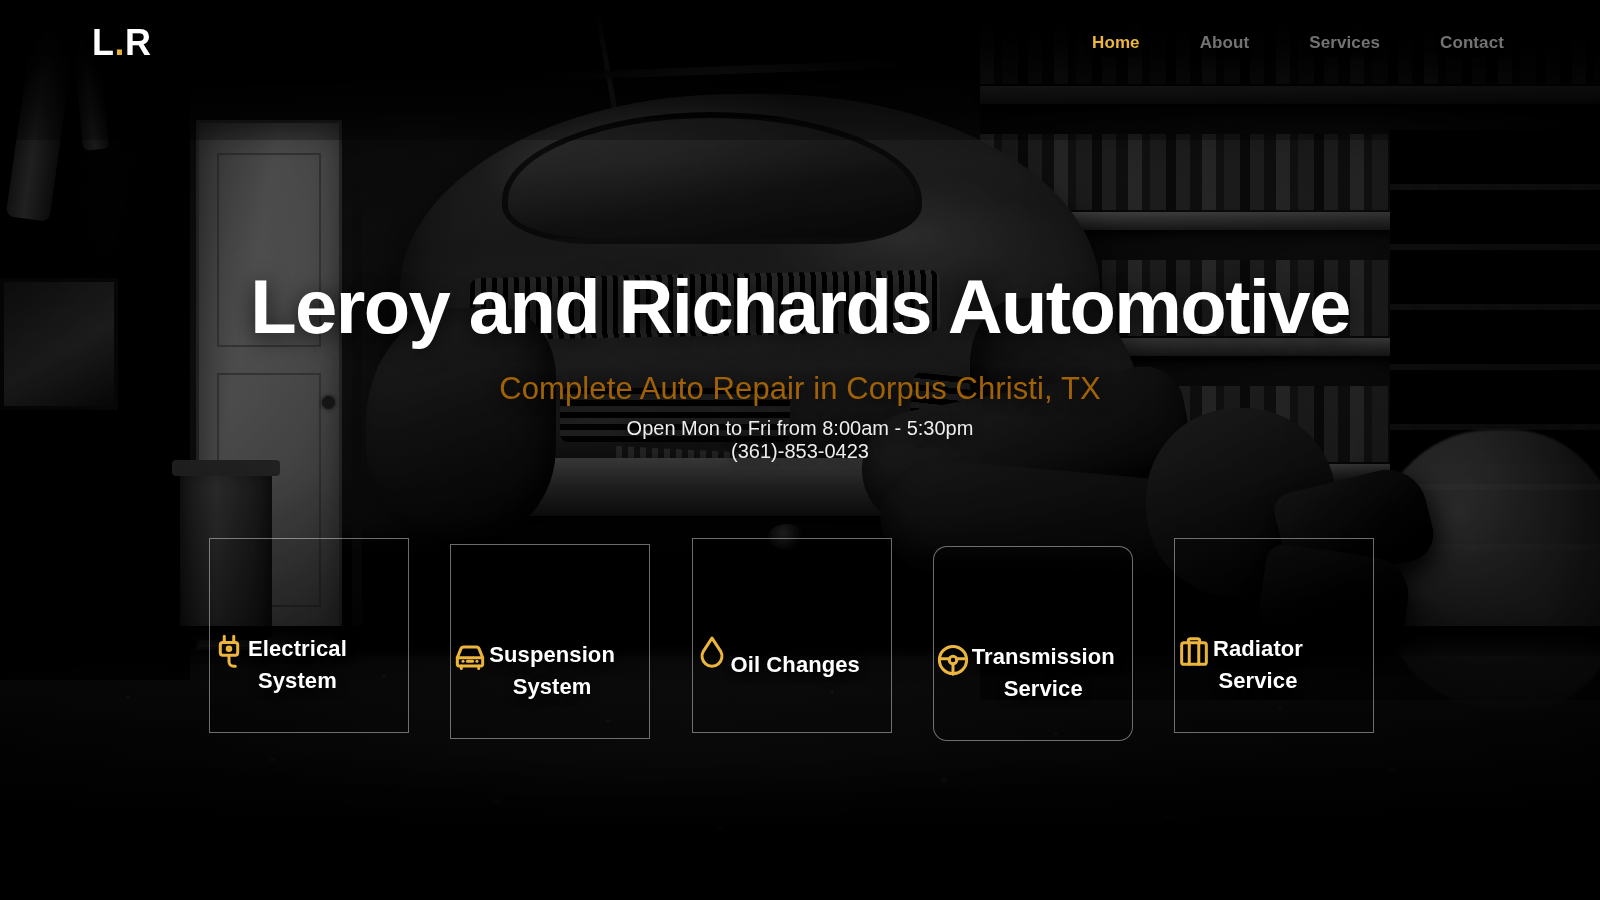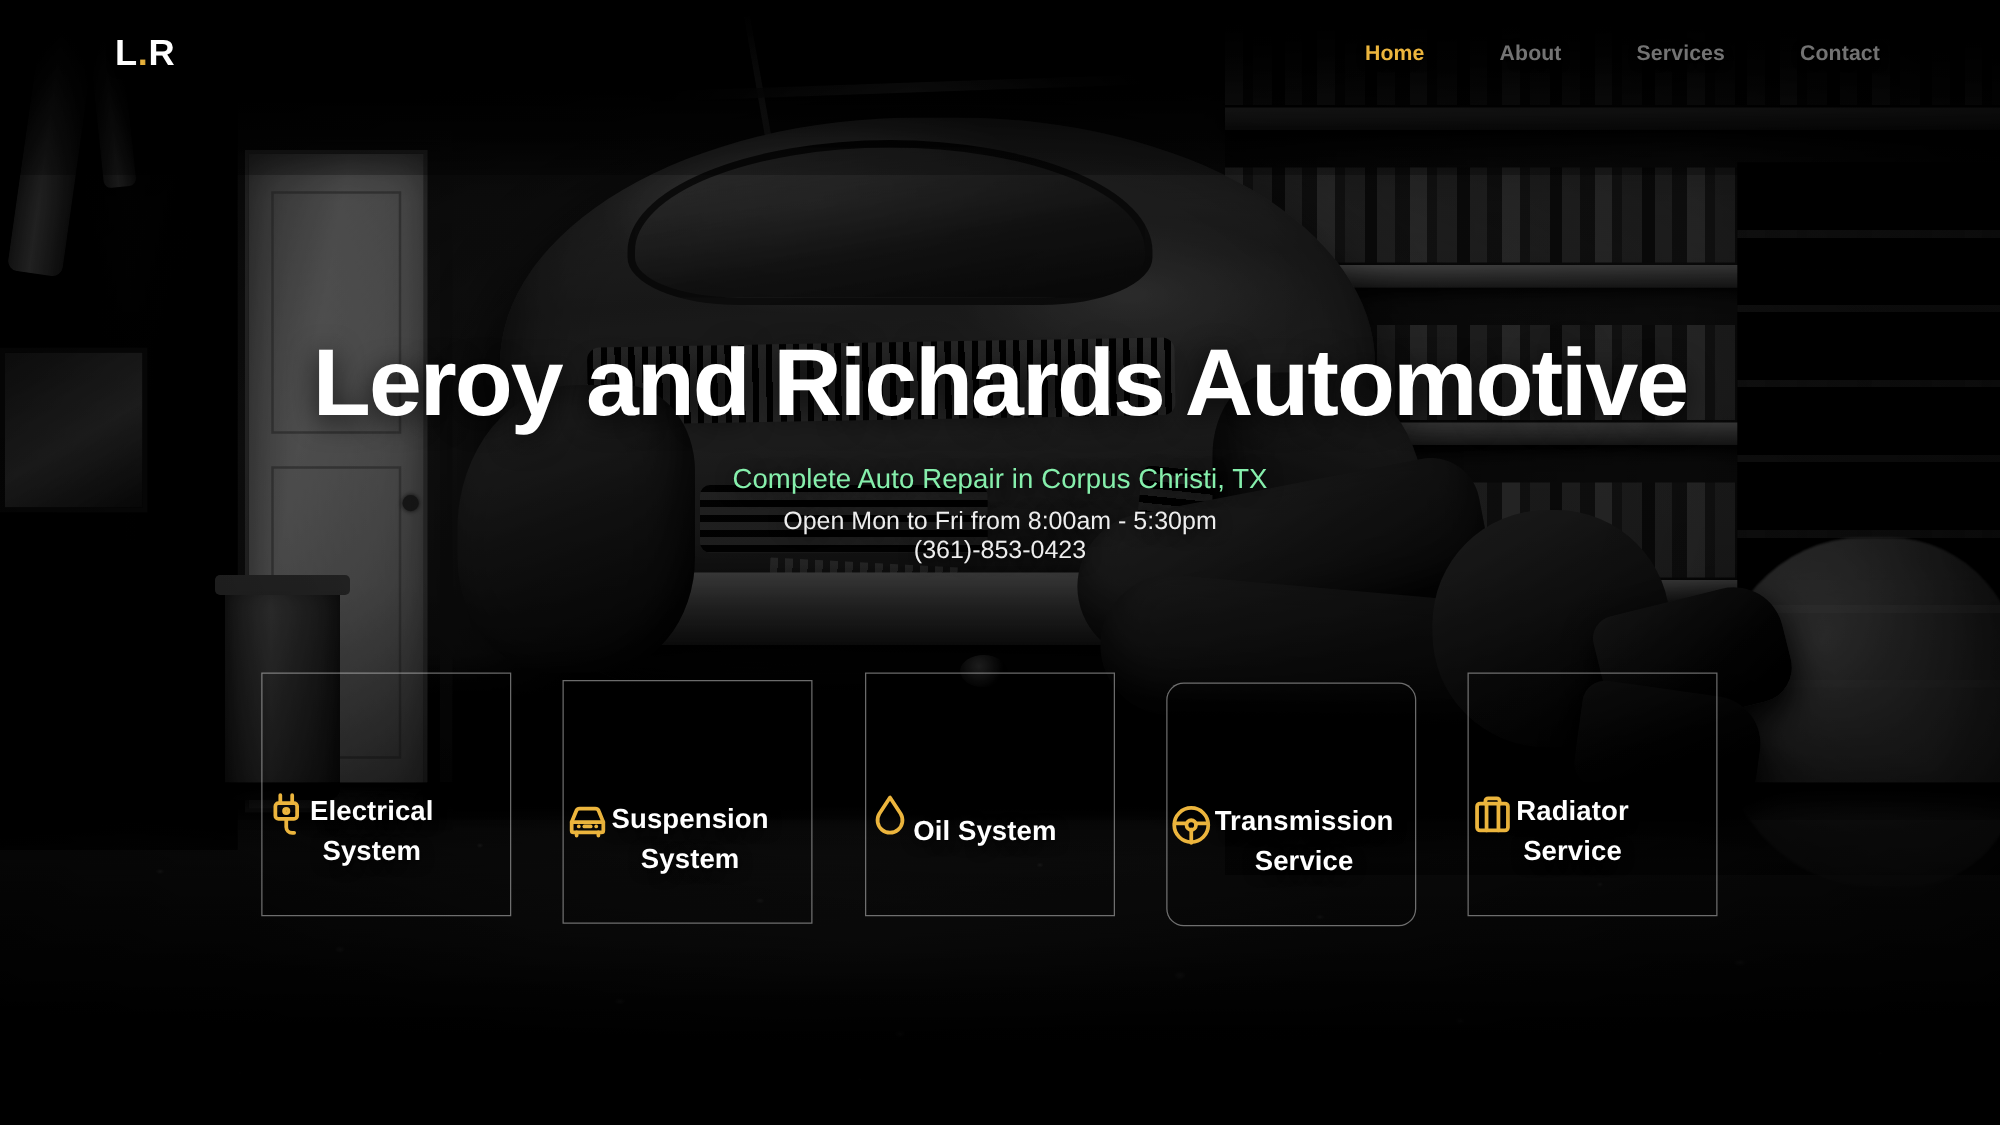--- a/index.html
+++ b/index.html
@@ -295,21 +295,21 @@
   
   .ui { position:absolute; inset:0; }
 
   
   .header {
     position:absolute; left:0; right:0; top:0; height:86px;
     display:flex; align-items:center; justify-content:space-between;
     padding:0 96px 0 92px;
   }
   .logo {
-    color:#ffffff; font-size:29px; font-weight:700; letter-spacing:.5px;
+    color:#ffffff; font-size:36px; font-weight:700; letter-spacing:.5px;
     text-shadow:0 2px 8px rgba(0,0,0,.85); line-height:1; user-select:none;
   }
   .logo .dot { color:#ecb53d; }
 
   .nav { display:flex; align-items:flex-start; gap:0; }
   .nav-link {
     color:#737373; font-size:17px; font-weight:700; text-decoration:none;
     padding:0 30px; letter-spacing:.1px;
     text-shadow:0 2px 7px rgba(0,0,0,.9);
     cursor:pointer; white-space:nowrap;
@@ -321,21 +321,21 @@
   .hero-copy {
     position:absolute; left:0; right:0; top:268px; text-align:center;
   }
   .hero-title {
     color:#ffffff; font-size:76px; font-weight:700; line-height:1.02;
     letter-spacing:-1.6px;
     text-shadow:0 4px 22px rgba(0,0,0,.8);
   }
   .hero-sub {
     margin-top:24px;
-    color:#86efac; font-size:22px; font-weight:400; line-height:1.2;
+    color:#a16207; font-size:31px; font-weight:400; line-height:1.2;
     letter-spacing:.1px;
     text-shadow:0 3px 14px rgba(0,0,0,.85);
   }
   .hero-hours {
     margin-top:10px;
     color:#ededed; font-size:20px; font-weight:400;
     text-shadow:0 2px 12px rgba(0,0,0,.85);
   }
   .hero-phone {
     margin-top:8px;
@@ -483,21 +483,21 @@
         <div class="card-label">Suspension
 System</div>
       </div>
 
       <div class="card up">
         <span class="card-icon">
           <svg viewBox="0 0 24 24" fill="none" stroke="currentColor" stroke-width="1.9" stroke-linecap="round" stroke-linejoin="round">
             <path d="M12 3.2 6.6 11.4a6.3 6.3 0 1 0 10.8 0z"></path>
           </svg>
         </span>
-        <div class="card-label">Oil System</div>
+        <div class="card-label">Oil Changes</div>
       </div>
 
       <div class="card down">
         <span class="card-icon">
           <svg viewBox="0 0 24 24" fill="none" stroke="currentColor" stroke-width="1.9" stroke-linecap="round" stroke-linejoin="round">
             <circle cx="12" cy="12" r="8.6"></circle>
             <circle cx="12" cy="12" r="2.4"></circle>
             <path d="M3.6 11.2h6M14.4 11.2h6M12 14.4V21"></path>
           </svg>
         </span>

